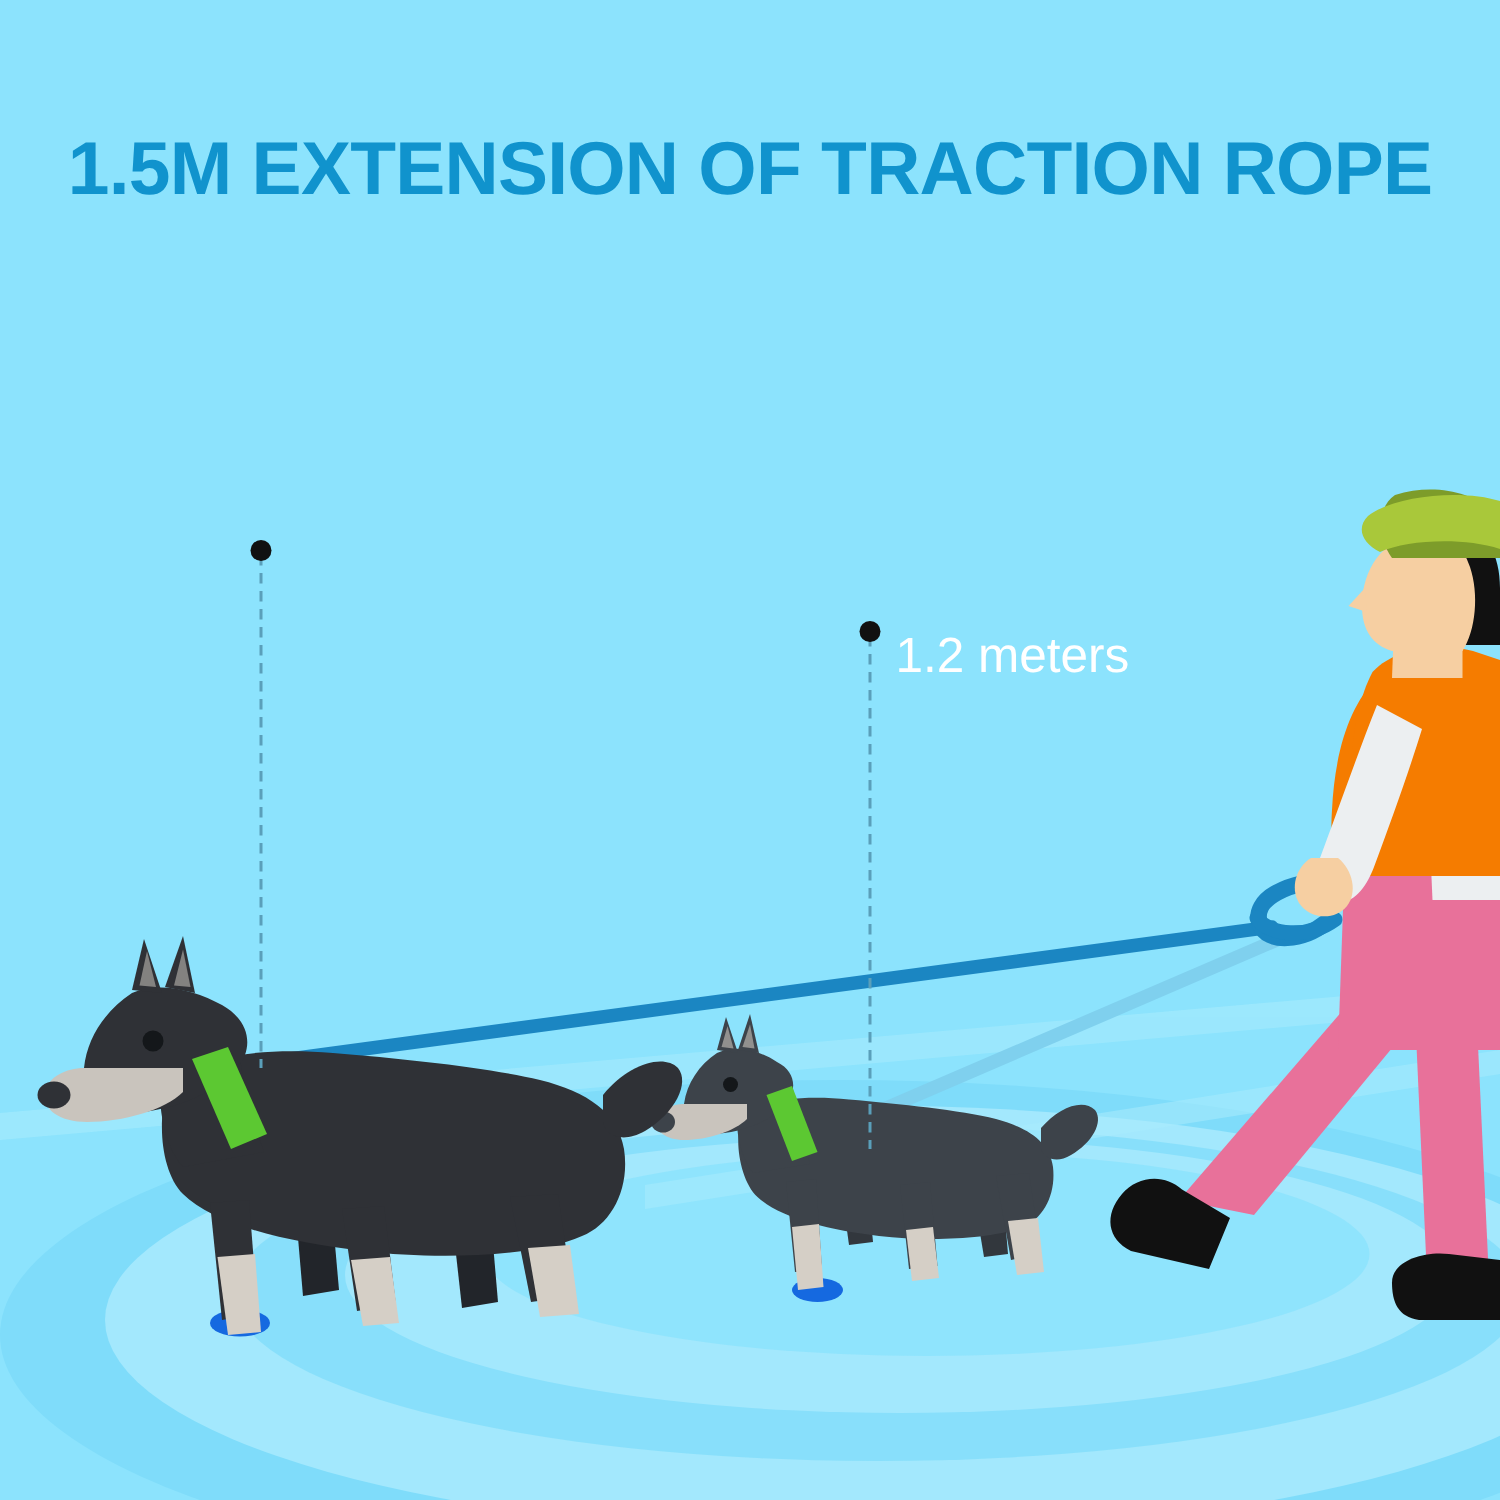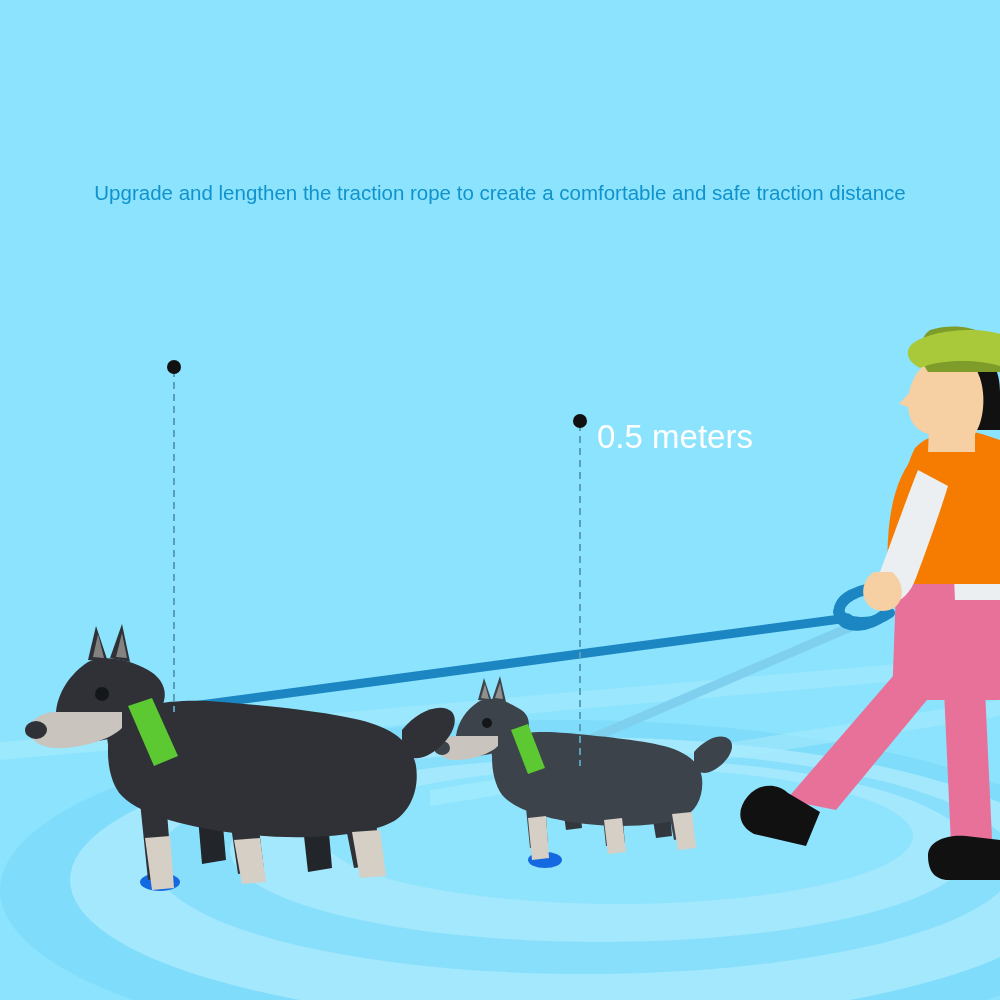--- a/index.html
+++ b/index.html
@@ -215,19 +215,19 @@
         <circle cx="174" cy="367" r="7" fill="#111111"></circle>
       </g>
       <g>
         <line x1="580" y1="424" x2="580" y2="766" stroke="#5a9fba" stroke-width="2" stroke-dasharray="7 5"></line>
         <circle cx="580" cy="421" r="7" fill="#111111"></circle>
       </g>
 
     </g>
   </svg>
 
-
-  <div id="subhead">Upgrade and lengthen the traction rope to create a comfortable and safe traction distance</div>
-
-
-  <div class="callout" id="label-12">0.5 meters</div>
+  <div id="headline">1.5M EXTENSION OF TRACTION ROPE</div>
+
+
+
+  <div class="callout" id="label-12">1.2 meters</div>
 
 </div>
 
 </body></html>

